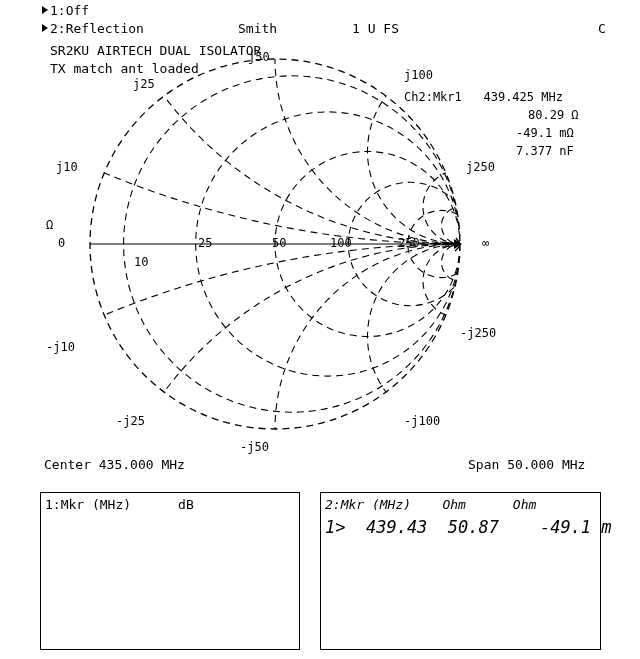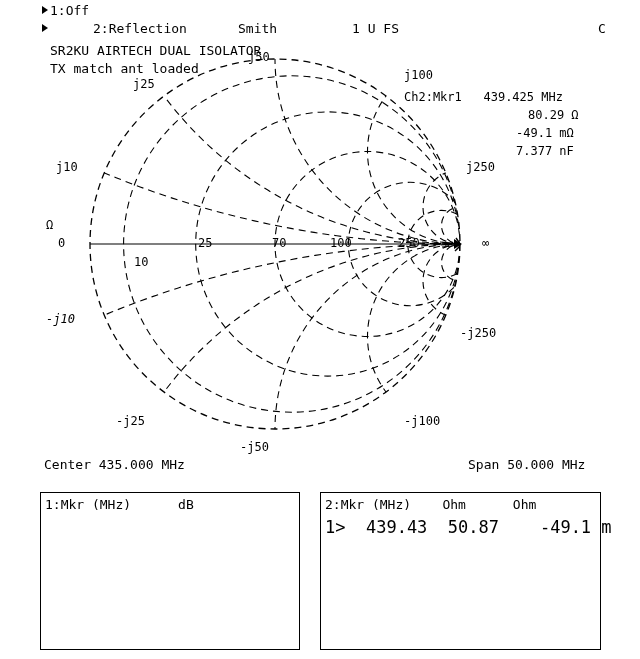--- a/index.html
+++ b/index.html
@@ -31,21 +31,21 @@
   }
   .tri {
     position: absolute;
     width: 0; height: 0;
     border-left: 6px solid #000;
     border-top: 4px solid transparent;
     border-bottom: 4px solid transparent;
   }
   
   #row1-label { left: 50px; top: 4px; }
-  #row2-label { left: 50px; top: 22px; margin-left: 43px; }
+  #row2-label { left: 50px; top: 22px; }
   #row2-fmt   { left: 238px; top: 22px; }
   #row2-scale { left: 352px; top: 22px; }
   #row2-chan  { left: 598px; top: 22px; }
   #title1     { left: 50px; top: 44px; }
   #title2     { left: 50px; top: 62px; }
 
   
   .readout { font-size: 12px; }
   #mk-line1 { left: 404px; top: 90px; }
   #mk-line2 { left: 528px; top: 108px; }
@@ -69,21 +69,21 @@
   #center-lab { left: 44px; top: 458px; }
   #span-lab   { left: 468px; top: 458px; }
 
   
   .tbl {
     position: absolute;
     border: 1px solid #000;
     box-sizing: border-box;
   }
   #tbl-left  { left: 40px;  top: 492px; width: 260px; height: 158px; }
-  #tbl-right { left: 320px; top: 492px; width: 281px; height: 158px; }
+  #tbl-right { left: 320px; top: 492px; width: 281px; height: 158px; font-style: italic; }
   .tbl-head {
     position: absolute;
     top: 4px;
     white-space: pre;
     font-size: 13px;
     font-family: "DejaVu Sans Mono", monospace;
   }
   #lh { left: 4px; }
   #rh { left: 4px; }
   .tbl-row {
@@ -162,31 +162,31 @@
       </g>
 
       <polygon points="414,191 422,196 414,201" fill="#000"></polygon>
     </svg>
 
     <div class="txt clab" style="left:208px; top:2px;">j50</div>
     <div class="txt clab" style="left:93px; top:29px;">j25</div>
     <div class="txt clab" style="left:364px; top:20px;">j100</div>
     <div class="txt clab" style="left:426px; top:112px;">j250</div>
     <div class="txt clab" style="left:16px; top:112px;">j10</div>
-    <div class="txt clab" style="left:6px; top:264px;font-style:italic;">-j10</div>
+    <div class="txt clab" style="left:6px; top:292px;">-j10</div>
     <div class="txt clab" style="left:420px; top:278px;">-j250</div>
     <div class="txt clab" style="left:76px; top:366px;">-j25</div>
     <div class="txt clab" style="left:200px; top:392px;">-j50</div>
     <div class="txt clab" style="left:364px; top:366px;">-j100</div>
 
     <div class="txt clab" style="left:6px; top:170px;">Ω</div>
     <div class="txt clab" style="left:18px; top:188px;">0</div>
     <div class="txt clab" style="left:94px; top:188px;margin-top:19px;">10</div>
     <div class="txt clab" style="left:158px; top:188px;">25</div>
-    <div class="txt clab" style="left:232px; top:188px;">70</div>
+    <div class="txt clab" style="left:232px; top:188px;">50</div>
     <div class="txt clab" style="left:290px; top:188px;">100</div>
     <div class="txt clab" style="left:358px; top:188px;">250</div>
     <div class="txt clab" style="left:442px; top:188px;">∞</div>
   </div>
 
   <div class="txt" id="center-lab">Center 435.000 MHz</div>
   <div class="txt" id="span-lab">Span 50.000 MHz</div>
 
   <div class="tbl" id="tbl-left">
     <div class="tbl-head" id="lh">1:Mkr (MHz)      dB</div>

